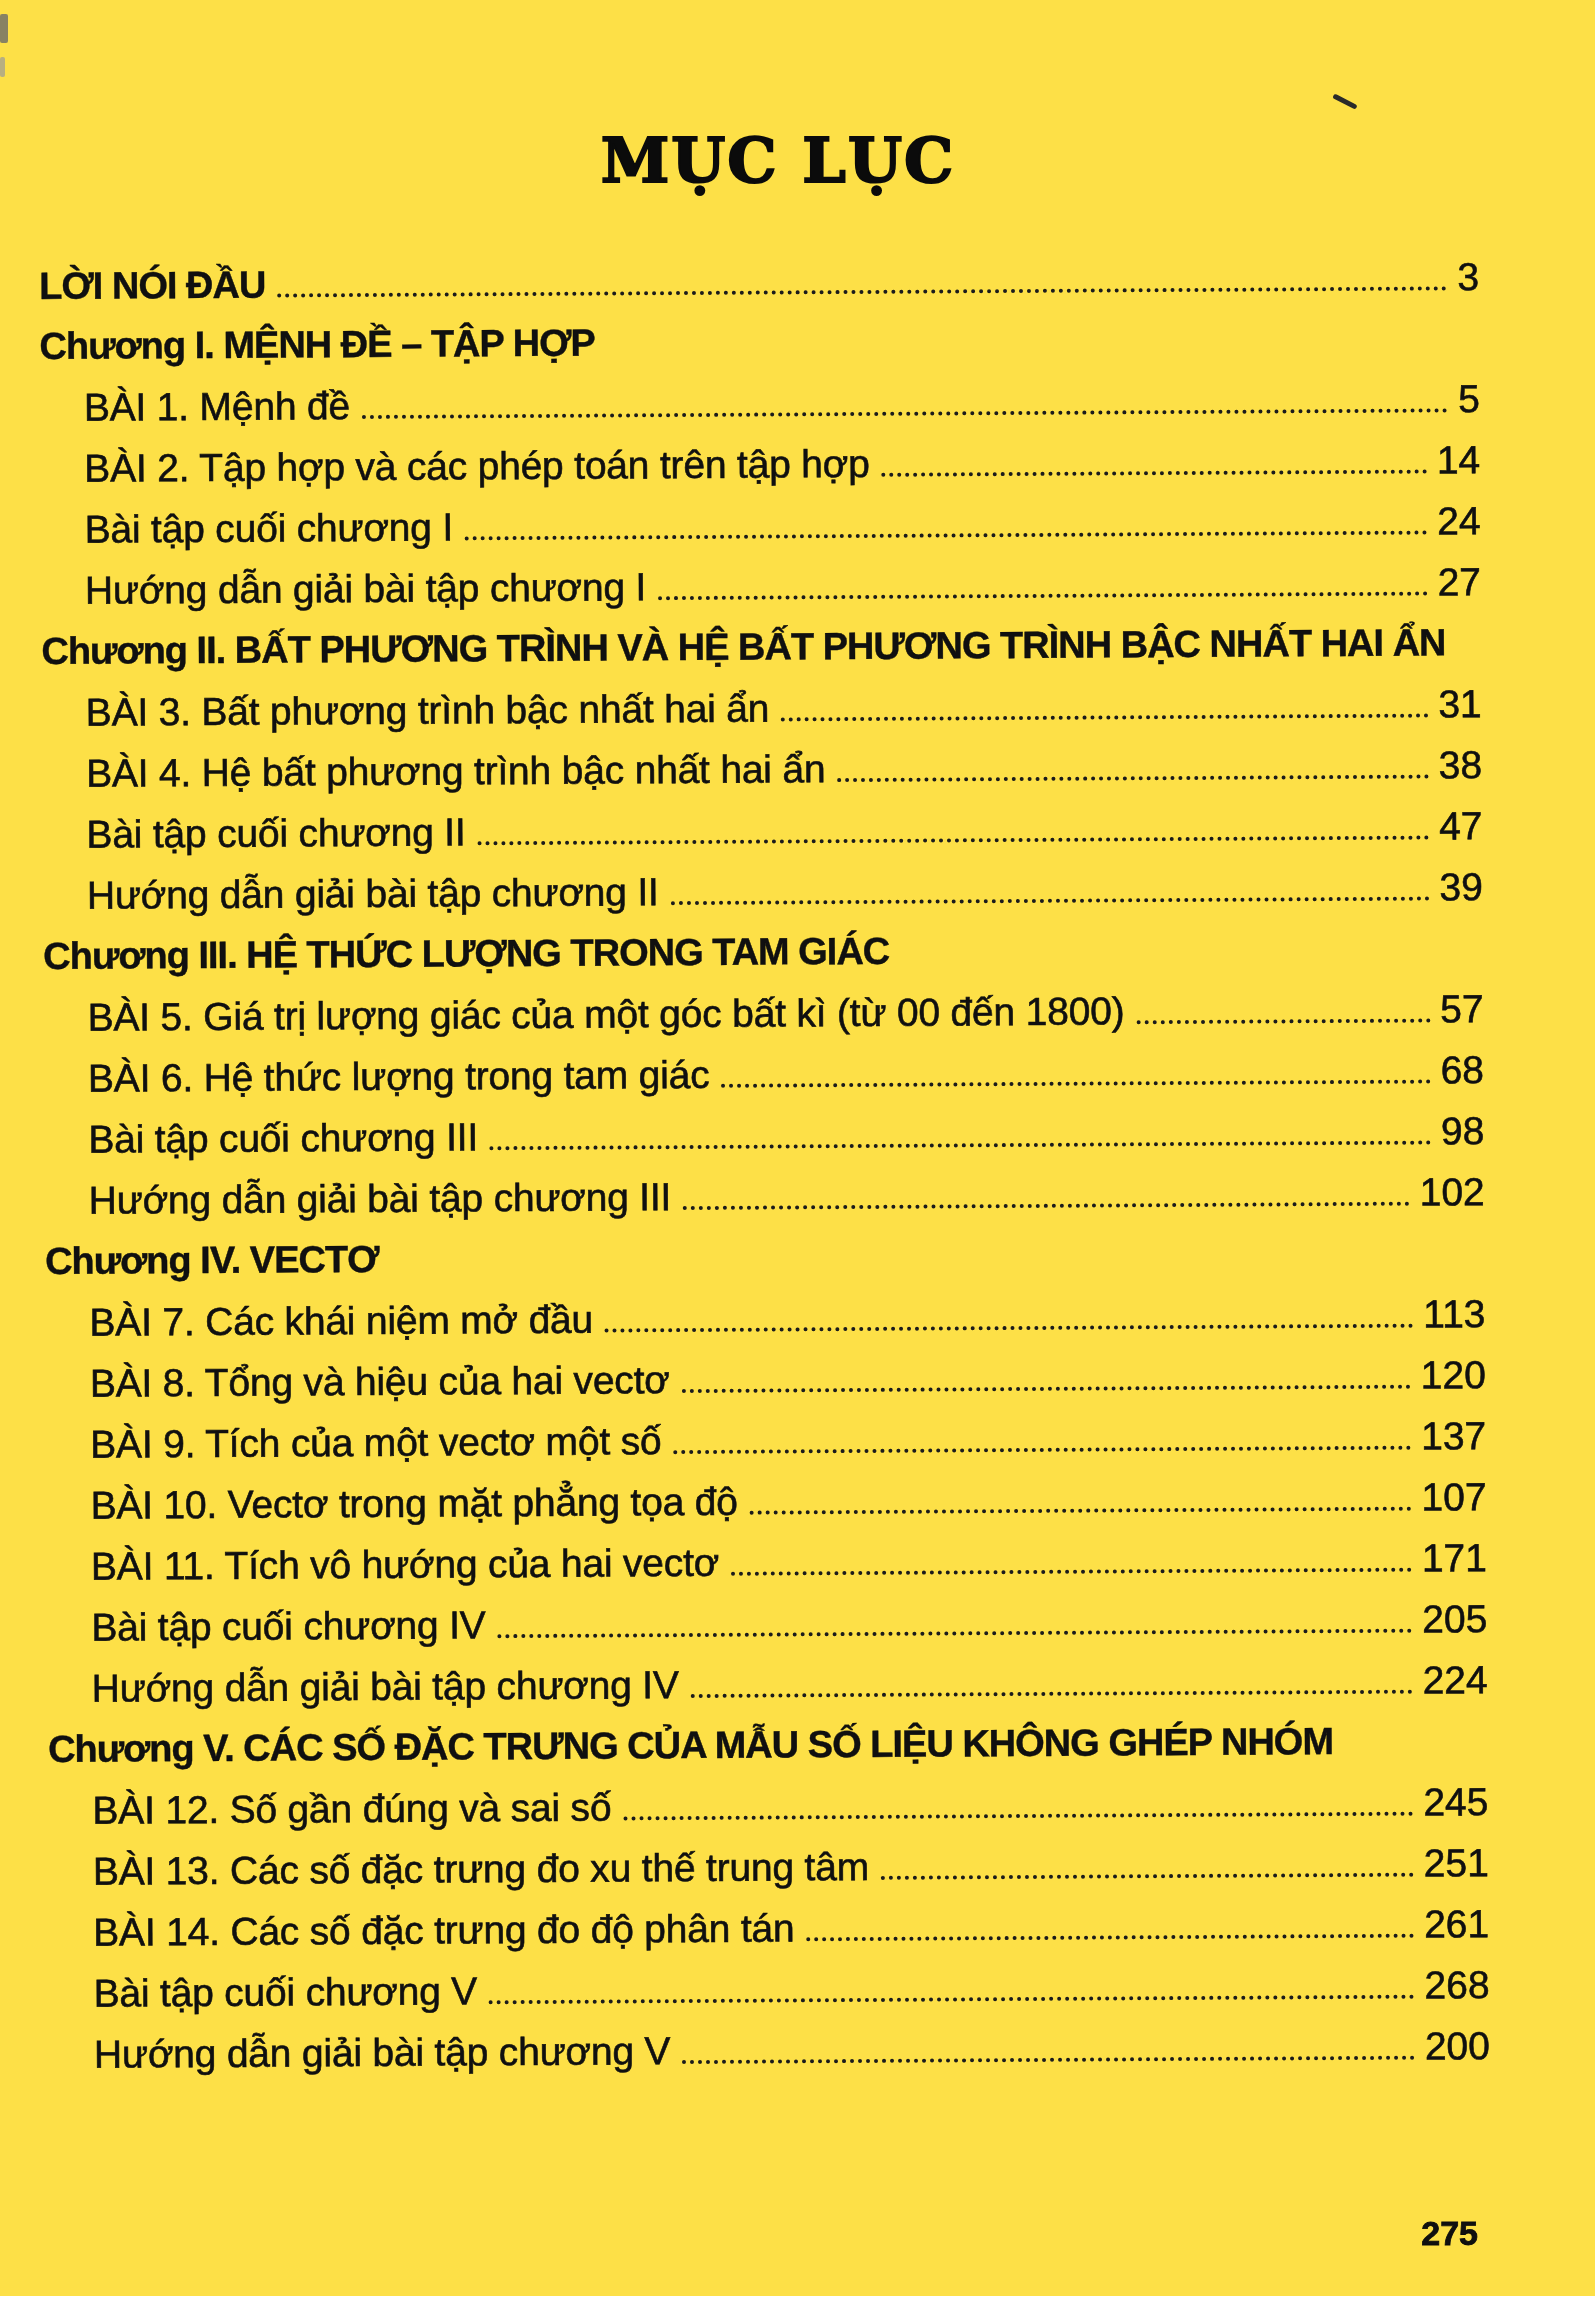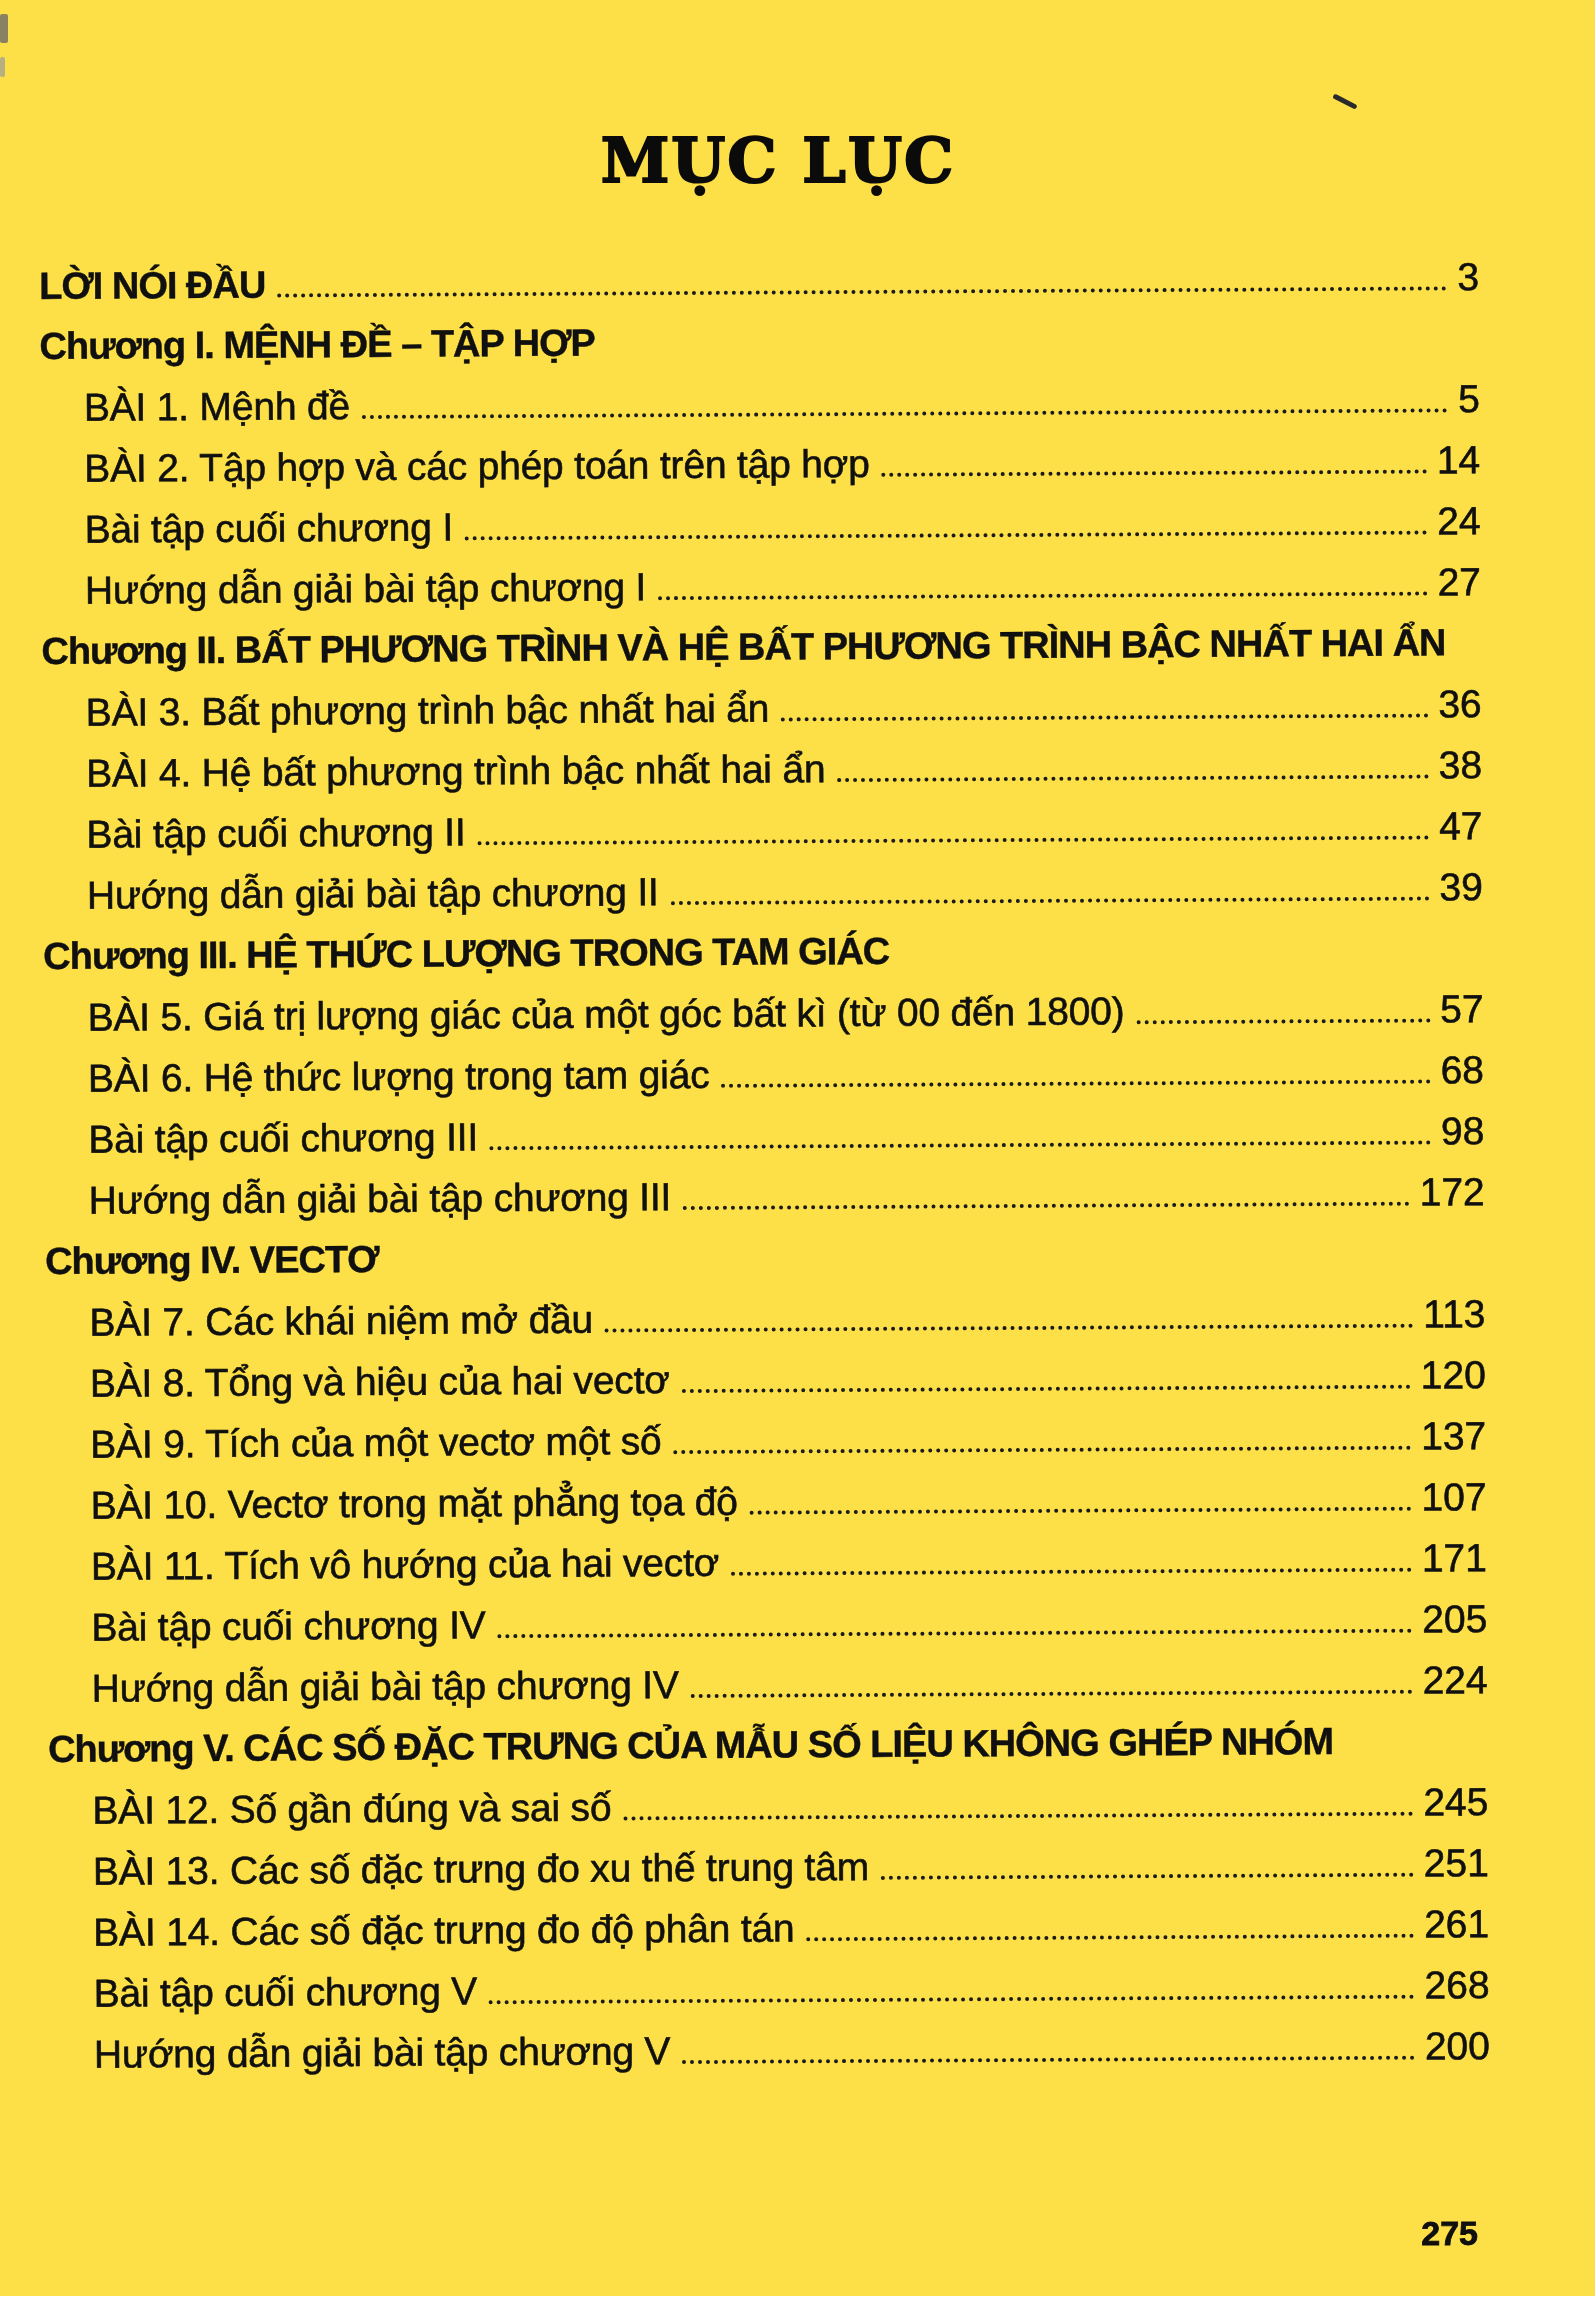--- a/index.html
+++ b/index.html
@@ -150,21 +150,21 @@
     <span class="leader"></span>
     <span class="pagenum">27</span>
   </div>
       <div class="row chapter">
     <span class="label">Chương II. BẤT PHƯƠNG TRÌNH VÀ HỆ BẤT PHƯƠNG TRÌNH BẬC NHẤT HAI ẨN</span>
 
   </div>
       <div class="row item">
     <span class="label">BÀI 3. Bất phương trình bậc nhất hai ẩn</span>
     <span class="leader"></span>
-    <span class="pagenum">36</span>
+    <span class="pagenum">31</span>
   </div>
       <div class="row item">
     <span class="label">BÀI 4. Hệ bất phương trình bậc nhất hai ẩn</span>
     <span class="leader"></span>
     <span class="pagenum">38</span>
   </div>
       <div class="row item">
     <span class="label">Bài tập cuối chương II</span>
     <span class="leader"></span>
     <span class="pagenum">47</span>
@@ -189,21 +189,21 @@
     <span class="pagenum">68</span>
   </div>
       <div class="row item">
     <span class="label">Bài tập cuối chương III</span>
     <span class="leader"></span>
     <span class="pagenum">98</span>
   </div>
       <div class="row item">
     <span class="label">Hướng dẫn giải bài tập chương III</span>
     <span class="leader"></span>
-    <span class="pagenum">172</span>
+    <span class="pagenum">102</span>
   </div>
       <div class="row chapter">
     <span class="label">Chương IV. VECTƠ</span>
 
   </div>
       <div class="row item">
     <span class="label">BÀI 7. Các khái niệm mở đầu</span>
     <span class="leader"></span>
     <span class="pagenum">113</span>
   </div>

